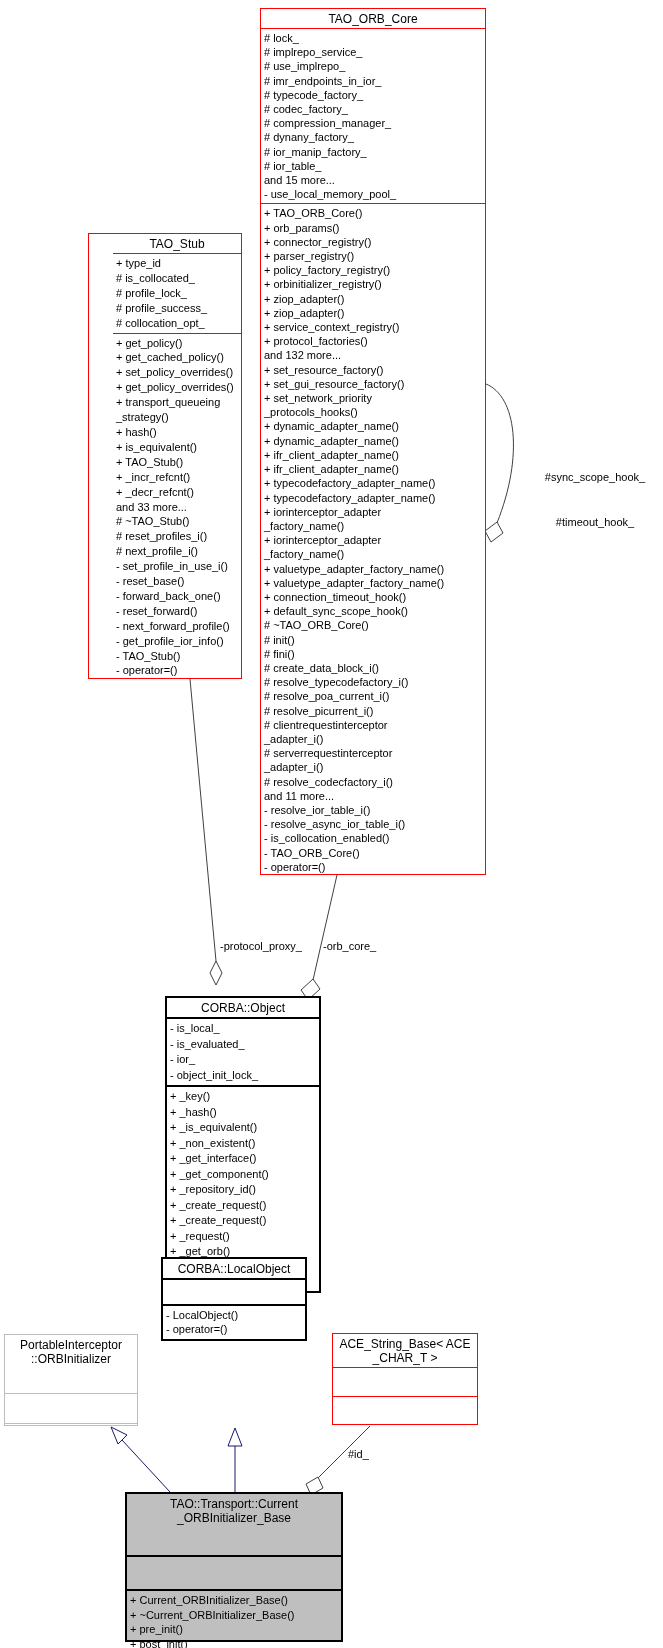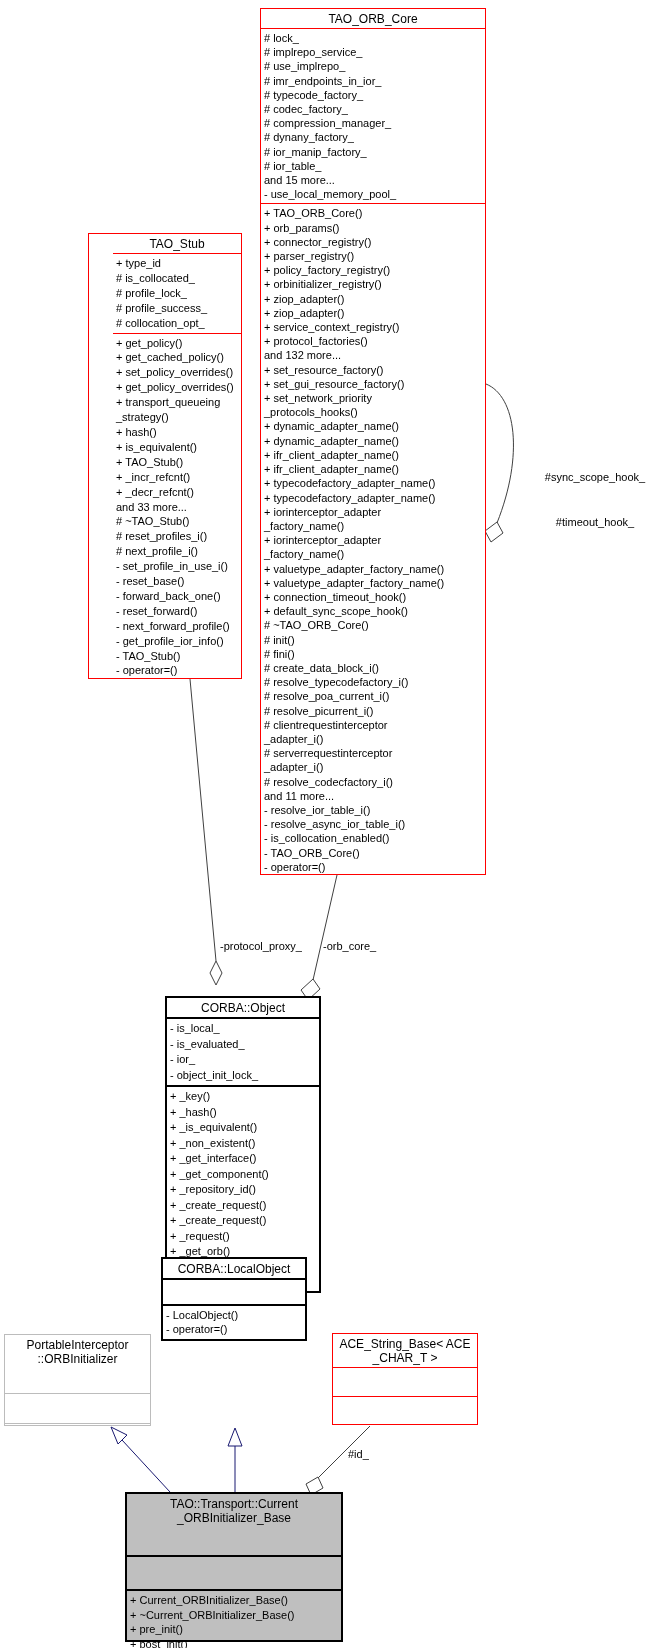--- a/index.html
+++ b/index.html
@@ -179,21 +179,21 @@
         <div class="member">+ _repository_id()</div>
         <div class="member">+ _create_request()</div>
         <div class="member">+ _create_request()</div>
         <div class="member">+ _request()</div>
         <div class="member">+ _get_orb()</div>
         <div class="member">- Object()</div>
         <div class="member">- operator=()</div>
       </div>
   </div>
 
-  <div class="box lightgray" id="box-pi" style="left:4px;top:1334px;width:147px;height:92px;gap:25px;">
+  <div class="box lightgray" id="box-pi" style="left:4px;top:1334px;width:134px;height:92px;gap:25px;">
     <div class="ttl">
         <div>PortableInterceptor</div>
         <div>::ORBInitializer</div>
       </div>
     <div class="sec grow"></div>
     <div class="sec grow"></div>
   </div>
 
   <div class="box black" id="box-local" style="left:161px;top:1257px;width:146px;height:84px;">
     <div class="ttl">CORBA::LocalObject</div>

